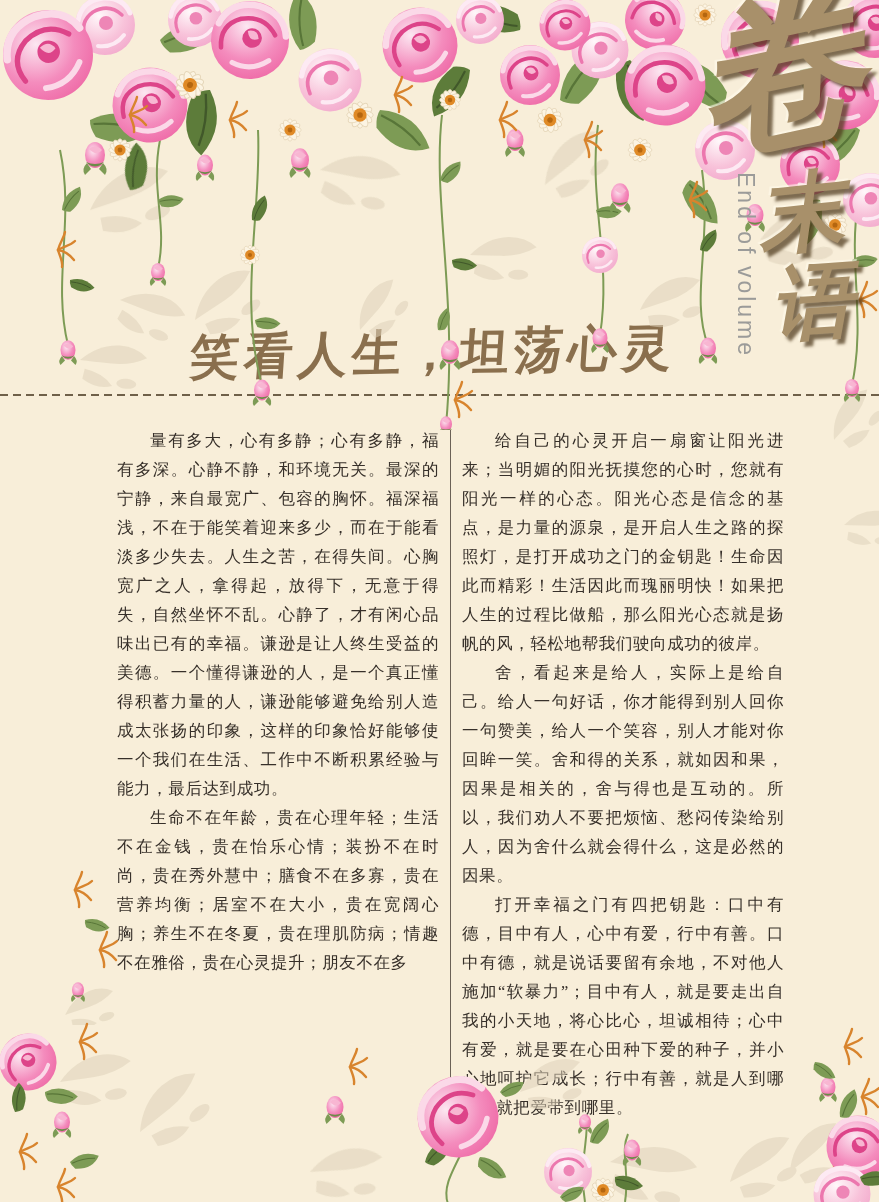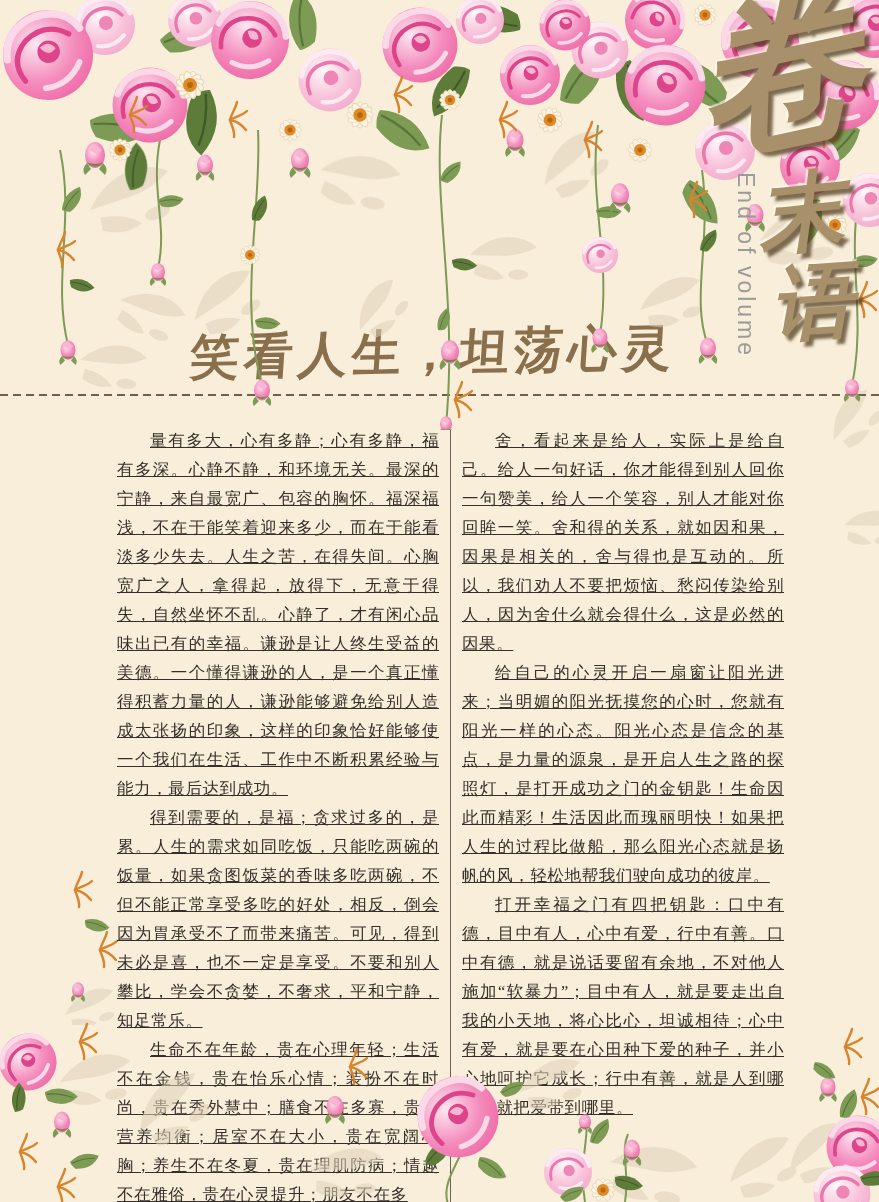--- a/index.html
+++ b/index.html
@@ -36,21 +36,21 @@
   }
   .dashed-rule{
     position:absolute;top:394px;left:0;width:879px;height:2px;z-index:2;
     background:repeating-linear-gradient(90deg,#6f6049 0 8px,transparent 8px 13px);
   }
 
   .columns{position:absolute;top:426px;left:117px;width:668px;display:flex;z-index:2;}
   .col{width:322px;}
   .col p{
     margin:0;font-size:16.5px;line-height:29px;letter-spacing:0.6px;
-    color:#37302a;text-align:justify;text-decoration:underline;
+    color:#37302a;text-align:justify;
   }
   .col p.ind{text-indent:2em;}
   .colsep{width:1px;background:#6b6156;margin:4px 11px 0 11px;}
 </style>
 </head>
 <body>
 
 <div class="page">
 
   <svg width="0" height="0" style="position:absolute" aria-hidden="true">
@@ -303,24 +303,23 @@
     <span class="vol-char char-yu">语</span>
     <span class="en-label">End of volume</span>
   </div>
 
   <h1 class="page-title">笑看人生，坦荡心灵</h1>
   <div class="dashed-rule"></div>
 
   <div class="columns">
     <div class="col">
       <p class="ind">量有多大，心有多静；心有多静，福有多深。心静不静，和环境无关。最深的宁静，来自最宽广、包容的胸怀。福深福浅，不在于能笑着迎来多少，而在于能看淡多少失去。人生之苦，在得失间。心胸宽广之人，拿得起，放得下，无意于得失，自然坐怀不乱。心静了，才有闲心品味出已有的幸福。谦逊是让人终生受益的美德。一个懂得谦逊的人，是一个真正懂得积蓄力量的人，谦逊能够避免给别人造成太张扬的印象，这样的印象恰好能够使一个我们在生活、工作中不断积累经验与能力，最后达到成功。</p>
-      <p class="ind">得到需要的，是福；贪求过多的，是累。人生的需求如同吃饭，只能吃两碗的饭量，如果贪图饭菜的香味多吃两碗，不但不能正常享受多吃的好处，相反，倒会因为胃承受不了而带来痛苦。可见，得到未必是喜，也不一定是享受。不要和别人攀比，学会不贪婪，不奢求，平和宁静，知足常乐。</p>
       <p class="ind">生命不在年龄，贵在心理年轻；生活不在金钱，贵在怡乐心情；装扮不在时尚，贵在秀外慧中；膳食不在多寡，贵在营养均衡；居室不在大小，贵在宽阔心胸；养生不在冬夏，贵在理肌防病；情趣不在雅俗，贵在心灵提升；朋友不在多</p>
     </div>
     <div class="colsep"></div>
     <div class="col">
+      <p class="ind">给自己的心灵开启一扇窗让阳光进来；当明媚的阳光抚摸您的心时，您就有阳光一样的心态。阳光心态是信念的基点，是力量的源泉，是开启人生之路的探照灯，是打开成功之门的金钥匙！生命因此而精彩！生活因此而瑰丽明快！如果把人生的过程比做船，那么阳光心态就是扬帆的风，轻松地帮我们驶向成功的彼岸。</p>
       <p class="ind">舍，看起来是给人，实际上是给自己。给人一句好话，你才能得到别人回你一句赞美，给人一个笑容，别人才能对你回眸一笑。舍和得的关系，就如因和果，因果是相关的，舍与得也是互动的。所以，我们劝人不要把烦恼、愁闷传染给别人，因为舍什么就会得什么，这是必然的因果。</p>
-      <p class="ind">给自己的心灵开启一扇窗让阳光进来；当明媚的阳光抚摸您的心时，您就有阳光一样的心态。阳光心态是信念的基点，是力量的源泉，是开启人生之路的探照灯，是打开成功之门的金钥匙！生命因此而精彩！生活因此而瑰丽明快！如果把人生的过程比做船，那么阳光心态就是扬帆的风，轻松地帮我们驶向成功的彼岸。</p>
       <p class="ind">打开幸福之门有四把钥匙：口中有德，目中有人，心中有爱，行中有善。口中有德，就是说话要留有余地，不对他人施加“软暴力”；目中有人，就是要走出自我的小天地，将心比心，坦诚相待；心中有爱，就是要在心田种下爱的种子，并小心地呵护它成长；行中有善，就是人到哪里，就把爱带到哪里。</p>
     </div>
   </div>
 
 </div>
 
 </body></html>

